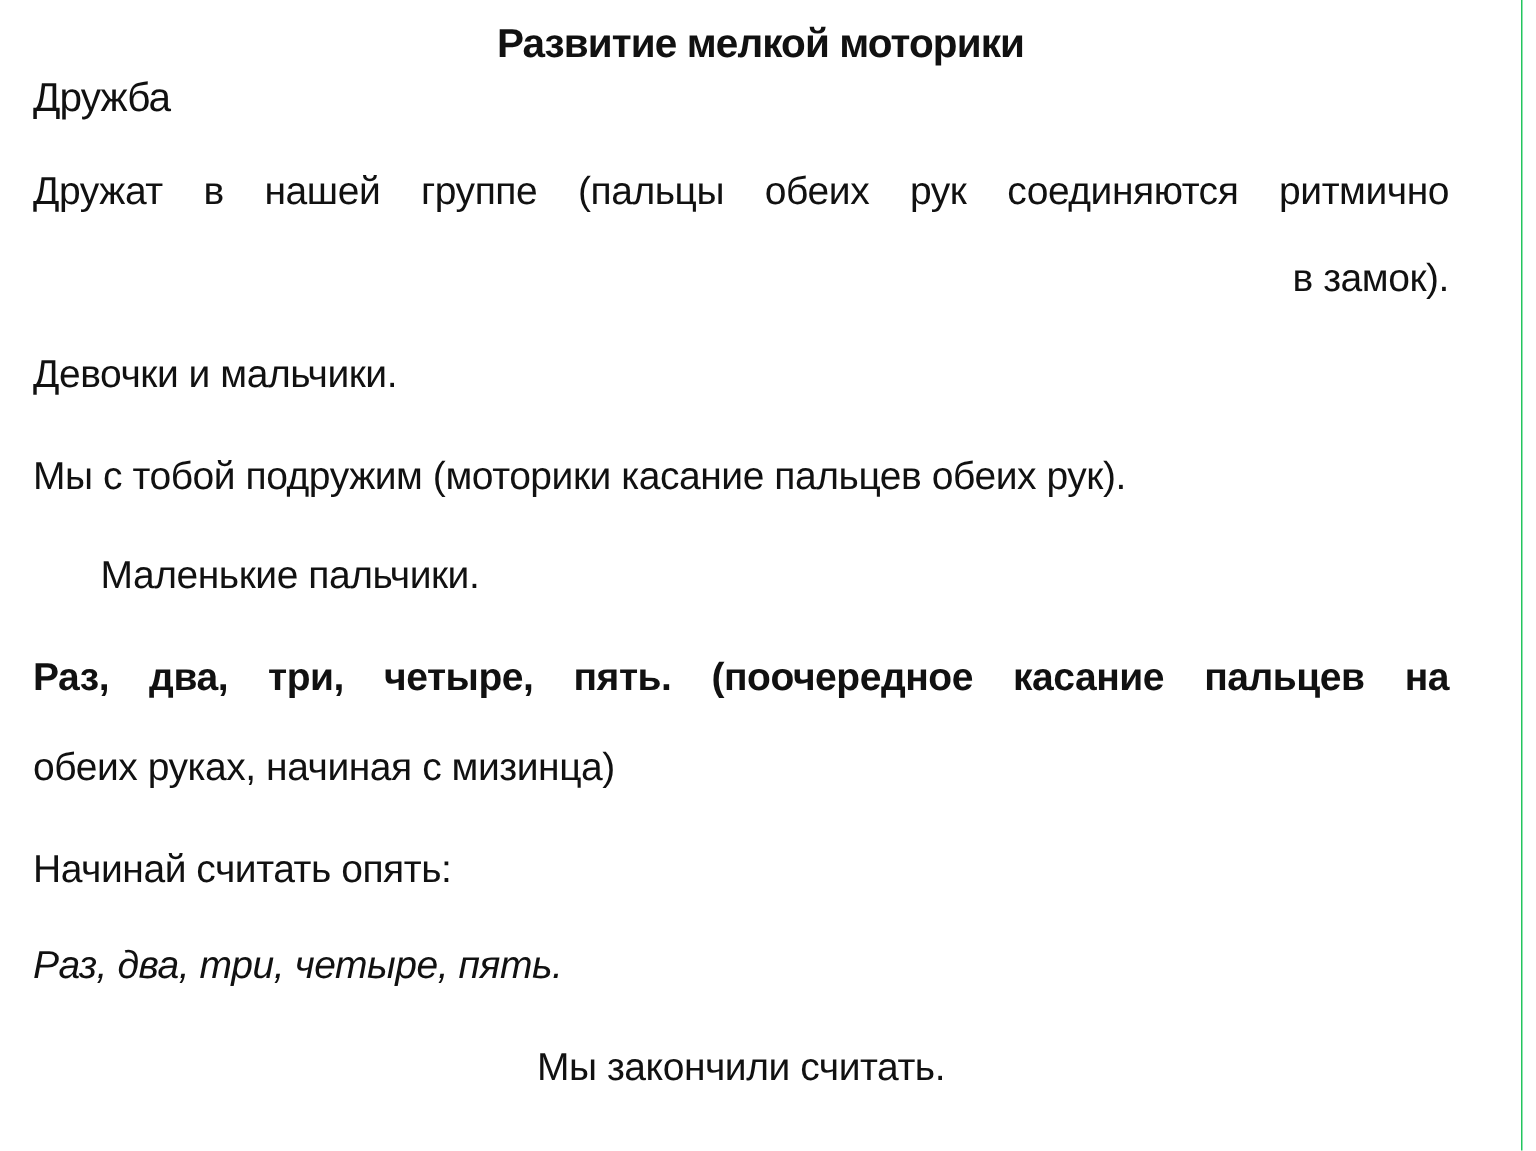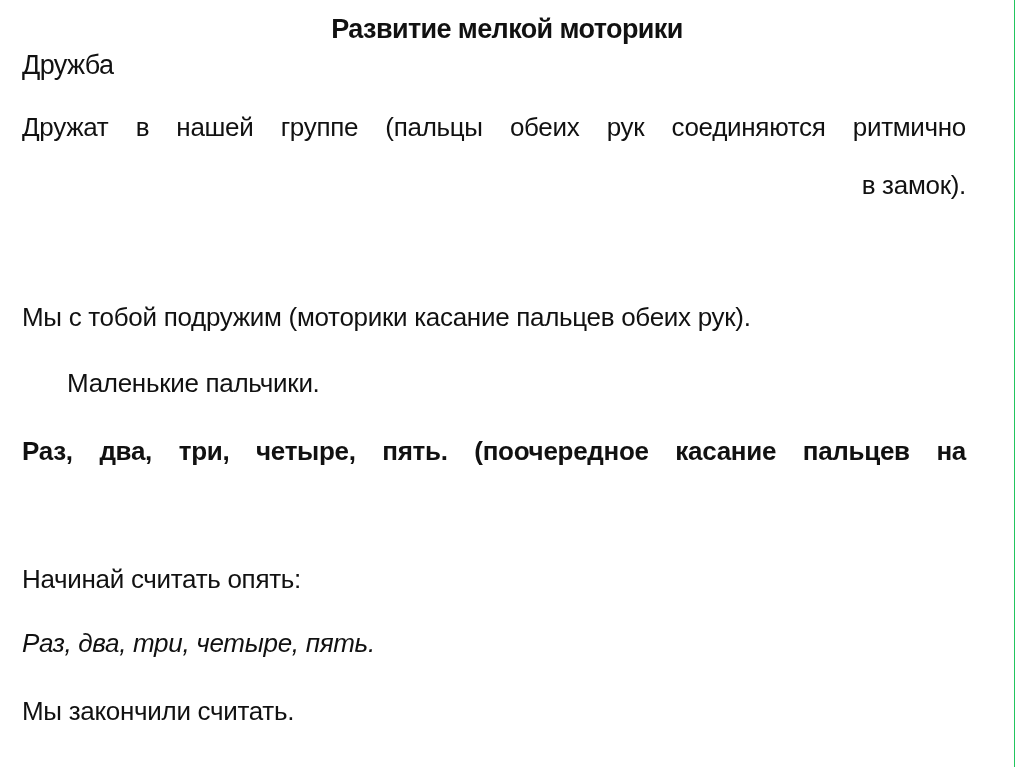--- a/index.html
+++ b/index.html
@@ -64,19 +64,21 @@
   </style>
 </head>
 <body>
 
 <div class="page">
   <h1 class="title">Развитие мелкой моторики</h1>
   <h2 class="subtitle">Дружба</h2>
 
   <p class="line justified" style="top:110px;">Дружат в нашей группе (пальцы обеих рук соединяются ритмично</p>
   <p class="line" style="top:168px;text-align:right;">в замок).</p>
+  <p class="line" style="top:232px;">Девочки и мальчики.</p>
   <p class="line" style="top:300px;">Мы с тобой подружим (моторики касание пальцев обеих рук).</p>
   <p class="line" style="top:366px;margin-left:45px;">Маленькие пальчики.</p>
   <p class="line justified" style="top:434px;font-weight:bold;">Раз, два, три, четыре, пять. (поочередное касание пальцев на</p>
+  <p class="line" style="top:494px;">обеих руках, начиная с мизинца)</p>
   <p class="line" style="top:562px;">Начинай считать опять:</p>
   <p class="line" style="top:626px;font-style:italic;">Раз, два, три, четыре, пять.</p>
-  <p class="line" style="top:694px;">Мы закончили считать.</p>
+  <p class="line" style="top:694px;text-align:center;">Мы закончили считать.</p>
 </div>
 
 </body></html>

